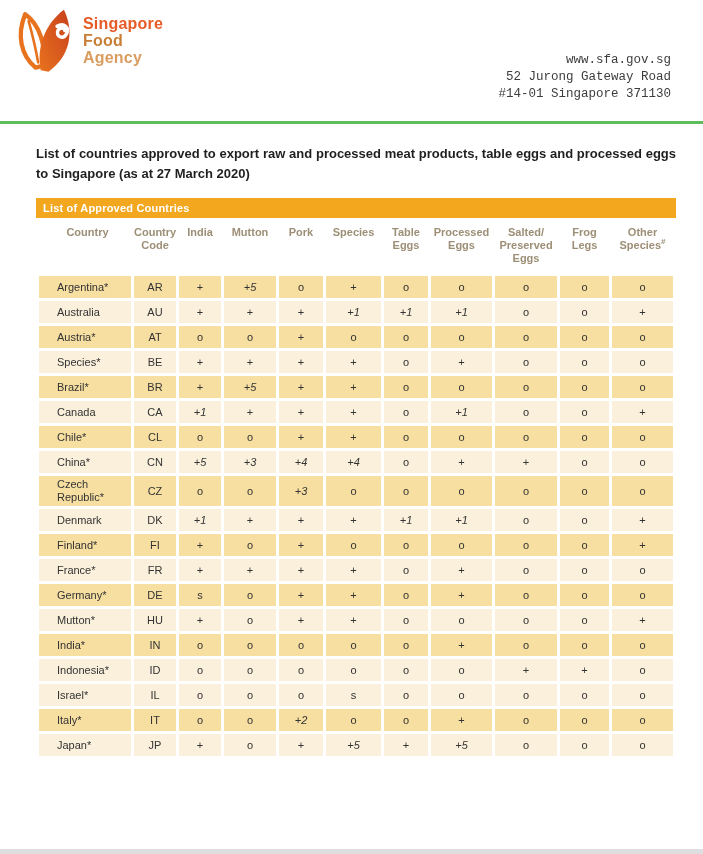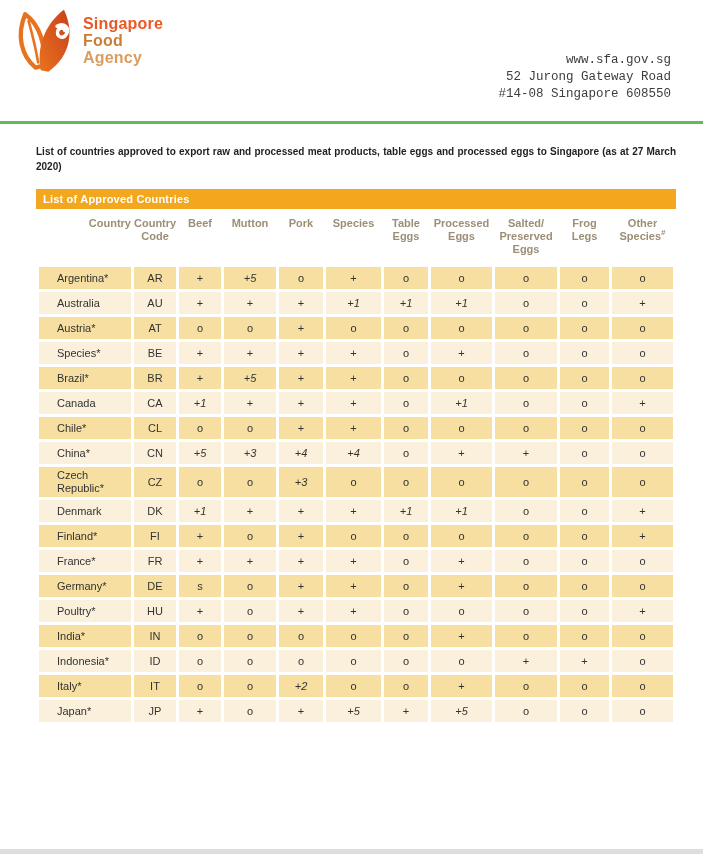--- a/index.html
+++ b/index.html
@@ -19,41 +19,41 @@
   .logo-text { font-weight:bold; font-size:16px; line-height:17px; letter-spacing:.2px; }
   .logo-line-1 { color:var(--logo1,#E75B26); }
   .logo-line-2 { color:var(--logo2,#C97E36); }
   .logo-line-3 { color:var(--logo3,#DB9C5F); }
   .address { position:absolute; right:32px; top:52px; text-align:right;
              font-size:12.5px; line-height:17px; color:#3d3d3d; font-weight:500;font-family:Liberation Mono, monospace; }
   .green-divider { height:3px; background:var(--green,#5CBD5A); }
   
   .page-title {
     margin:20px 30px 0 36px; width:640px;
-    font-size:10px; font-weight:bold; color:#1f1f1f;
+    font-size:13px; font-weight:bold; color:#1f1f1f;
     line-height:1.5; text-align:justify;
   }
   
   .table-banner {
     margin:15px 0 0 36px; width:640px;
     background:var(--accent,#F2A71E); color:#ffffff;
     font-weight:bold; font-size:11px;
     padding:4px 0 4px 7px; letter-spacing:.2px;
   }
   table.countries {
     margin-left:36px; width:640px;
     border-collapse:separate; border-spacing:3px;
     table-layout:fixed; background:#ffffff;
   }
   .countries th {
     color:var(--headtext,#9C8F76); font-size:11px; font-weight:bold;
     vertical-align:top; text-align:center;
     padding:5px 0 8px; line-height:13px; background:#ffffff;
   }
-  .countries th:first-child { text-align:right; padding-left:5px; }
+  .countries th:first-child { text-align:center; padding-left:5px; }
   .countries th sup { font-size:8px; line-height:0; }
   .countries td {
     font-size:11px; color:#333333; text-align:center;
     height:22px; padding:2px 1px; line-height:13px; vertical-align:middle;
   }
   .countries tr.odd  td { background:var(--rowdark,#F7DFA2); }
   .countries tr.even td { background:var(--rowlight,#FAF0DB); }
   .countries td:first-child { text-align:left; padding-left:18px; }
   .countries td.num { font-style:italic; }
   .bottom-strip { position:absolute; left:0; bottom:0; width:703px; height:5px; background:#dedee0; }
@@ -79,21 +79,21 @@
       </svg>
       <div class="logo-text">
         <div class="logo-line-1">Singapore</div>
         <div class="logo-line-2">Food</div>
         <div class="logo-line-3">Agency</div>
       </div>
     </div>
     <div class="address">
       <div>www.sfa.gov.sg</div>
       <div>52 Jurong Gateway Road</div>
-      <div>#14-08 Singapore 608550</div>
+      <div>#14-01 Singapore 371130</div>
     </div>
   </div>
 
   <div class="green-divider"></div>
 
   <p class="page-title">List of countries approved to export raw and processed meat products, table eggs and processed eggs to Singapore (as at 27 March 2020)</p>
 
   <div class="table-banner">List of Approved Countries</div>
 
   <table class="countries">
@@ -107,21 +107,21 @@
       <col style="width:44px">
         <col style="width:61px">
         <col style="width:62px">
       <col style="width:49px">
         <col style="width:61px">
     </colgroup>
     <thead>
       <tr>
           <th>Country</th>
           <th>Country Code</th>
-          <th>Beef</th>
+          <th>India</th>
           <th>Mutton</th>
           <th>Pork</th>
           <th>Species</th>
           <th>Table Eggs</th>
           <th>Processed Eggs</th>
           <th>Salted/ Preserved Eggs</th>
           <th>Frog Legs</th>
           <th>Other Species<sup>#</sup></th>
         </tr>
     </thead>
@@ -289,21 +289,21 @@
           <td>o</td>
           <td>+</td>
           <td>+</td>
           <td>o</td>
           <td>+</td>
           <td>o</td>
           <td>o</td>
           <td>o</td>
         </tr>
         <tr class="even">
-          <td>Poultry*</td>
+          <td>Mutton*</td>
           <td>HU</td>
           <td>+</td>
           <td>o</td>
           <td>+</td>
           <td>+</td>
           <td>o</td>
           <td>o</td>
           <td>o</td>
           <td>o</td>
           <td>+</td>
@@ -327,20 +327,33 @@
           <td>o</td>
           <td>o</td>
           <td>o</td>
           <td>o</td>
           <td>o</td>
           <td>o</td>
           <td>+</td>
           <td>+</td>
           <td>o</td>
         </tr>
+        <tr class="even">
+          <td>Israel*</td>
+          <td>IL</td>
+          <td>o</td>
+          <td>o</td>
+          <td>o</td>
+          <td>s</td>
+          <td>o</td>
+          <td>o</td>
+          <td>o</td>
+          <td>o</td>
+          <td>o</td>
+        </tr>
         <tr class="odd">
           <td>Italy*</td>
           <td>IT</td>
           <td>o</td>
           <td>o</td>
           <td class="num">+2</td>
           <td>o</td>
           <td>o</td>
           <td>+</td>
           <td>o</td>

